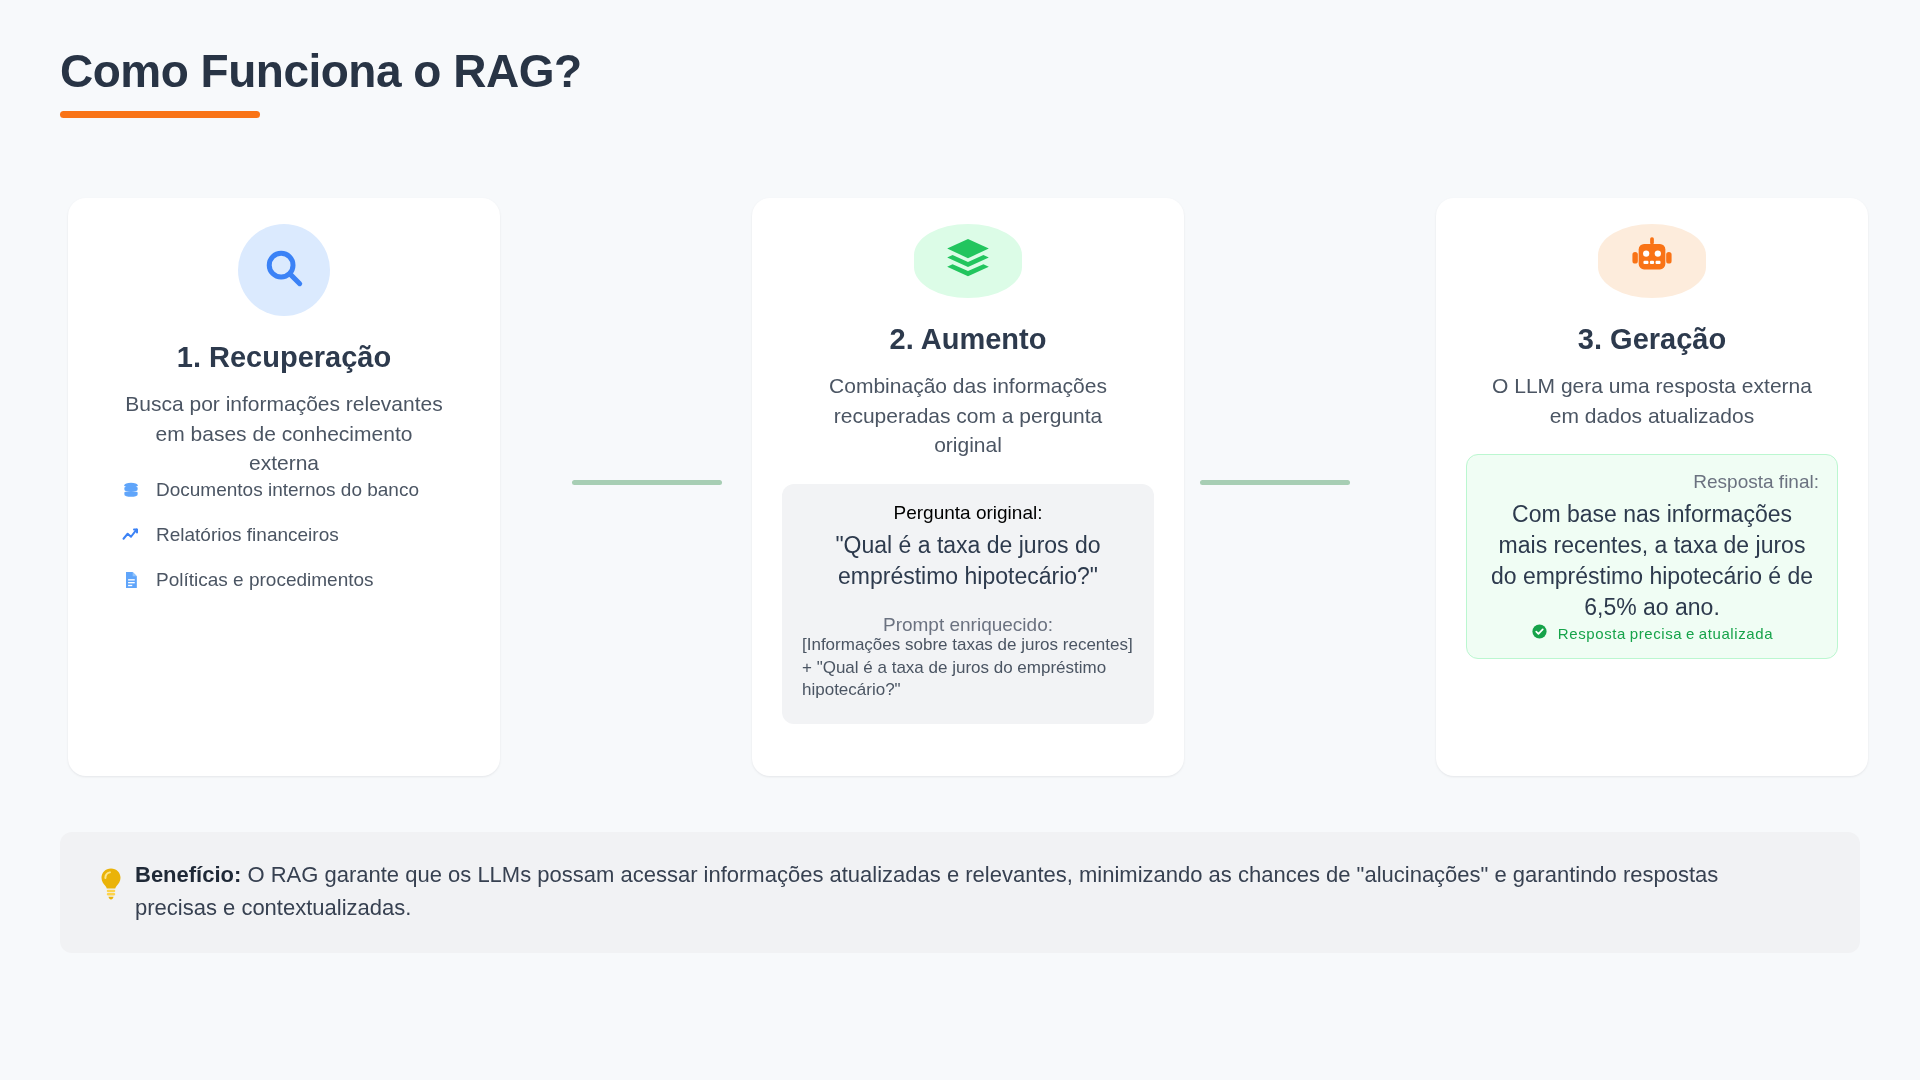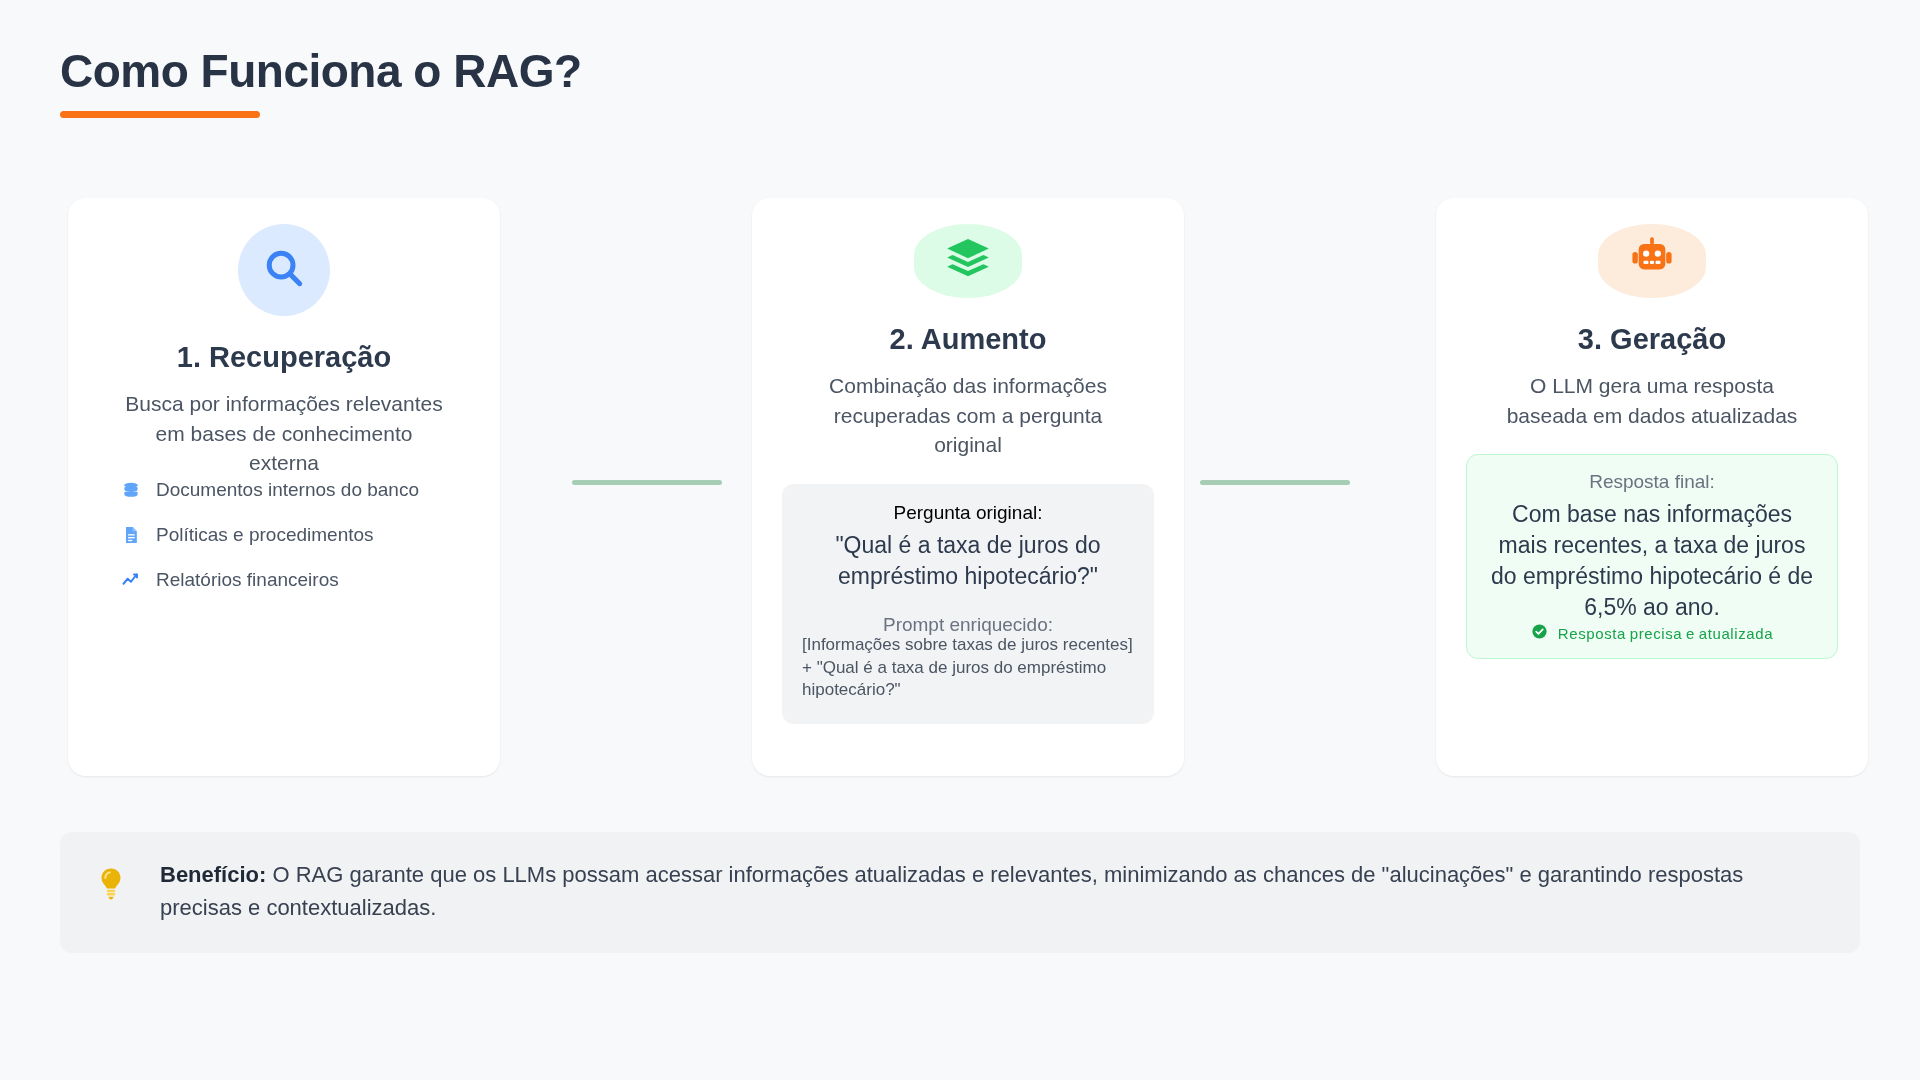--- a/index.html
+++ b/index.html
@@ -178,21 +178,21 @@
     width: 100%;
     background: #f0fdf4;
     border: 1px solid #bbf7d0;
     border-radius: 12px;
     padding: 16px 18px 14px;
   }
 
   .answer-label {
     font-size: 19px;
     color: #6b7280;
-    text-align: center;
+    text-align: right;
     margin-bottom: 6px;
   }
 
   .answer-text {
     font-size: 23px;
     color: #2d3a4d;
     text-align: center;
     line-height: 1.34;
   }
 
@@ -226,21 +226,21 @@
   .benefit {
     position: absolute;
     left: 60px;
     top: 832px;
     width: 1800px;
     background: #f1f2f4;
     border-radius: 12px;
     padding: 26px 34px 28px;
     display: flex;
     align-items: flex-start;
-    gap: 32px;
+    gap: 7px;
   }
 
   .benefit-icon {
     width: 34px;
     height: 40px;
     flex: none;
     margin-top: 6px;
     display: flex;
     align-items: center;
     justify-content: center;
@@ -293,38 +293,38 @@
               <rect x="4" y="7.2" width="16" height="3.2" rx="1.3"></rect>
               <ellipse cx="12" cy="10.6" rx="8" ry="2.6"></ellipse>
               <rect x="4" y="13" width="16" height="3.2" rx="1.3"></rect>
               <ellipse cx="12" cy="16.4" rx="8" ry="2.6"></ellipse>
             </svg>
           </span>
           <span>Documentos internos do banco</span>
         </li>
         <li class="feature-item">
           <span class="feature-icon">
+            <svg width="20" height="20" viewBox="0 0 24 24" fill="none" stroke="#3b82f6" stroke-width="2.4" stroke-linecap="round" stroke-linejoin="round">
+              <path d="M3 16.5l5-6 4 3.6 6.6-8.6"></path>
+              <path d="M15.6 5.5h3.6v3.6"></path>
+            </svg>
+          </span>
+          <span>Relatórios financeiros</span>
+        </li>
+        <li class="feature-item">
+          <span class="feature-icon">
             <svg width="20" height="20" viewBox="0 0 24 24">
               <path d="M6 2.5h8l5 5v14H6z" fill="#60a5fa"></path>
               <path d="M14 2.5l5 5h-5z" fill="#93c5fd"></path>
               <rect x="8.5" y="11" width="8" height="1.6" fill="#ffffff"></rect>
               <rect x="8.5" y="14.4" width="8" height="1.6" fill="#ffffff"></rect>
               <rect x="8.5" y="17.8" width="5" height="1.6" fill="#ffffff"></rect>
             </svg>
           </span>
           <span>Políticas e procedimentos</span>
-        </li>
-        <li class="feature-item">
-          <span class="feature-icon">
-            <svg width="20" height="20" viewBox="0 0 24 24" fill="none" stroke="#3b82f6" stroke-width="2.4" stroke-linecap="round" stroke-linejoin="round">
-              <path d="M3 16.5l5-6 4 3.6 6.6-8.6"></path>
-              <path d="M15.6 5.5h3.6v3.6"></path>
-            </svg>
-          </span>
-          <span>Relatórios financeiros</span>
         </li>
       </ul>
     </div>
 
     <div class="card">
       <div class="icon-badge green">
         <span>
           <svg width="50" height="50" viewBox="0 0 24 24" fill="#22c55e">
             <path d="M12 2.4L22 7l-10 4.6L2 7z"></path>
             <path d="M2 11.3l10 4.6 10-4.6-2.6-1.2L12 13.4 4.6 10.1z"></path>
@@ -353,21 +353,21 @@
             <rect x="18.8" y="8.6" width="2.6" height="5.6" rx="1.3"></rect>
             <circle cx="9.2" cy="9.4" r="1.5" fill="#ffffff"></circle>
             <circle cx="14.8" cy="9.4" r="1.5" fill="#ffffff"></circle>
             <rect x="7.9" y="12.9" width="2.4" height="1.5" rx="0.5" fill="#ffffff"></rect>
             <rect x="11" y="12.9" width="2" height="1.5" rx="0.5" fill="#ffffff"></rect>
             <rect x="13.7" y="12.9" width="2.4" height="1.5" rx="0.5" fill="#ffffff"></rect>
           </svg>
         </span>
       </div>
       <div class="card-title">3. Geração</div>
-      <div class="card-desc">O LLM gera uma resposta baseada em dados atualizadas</div>
+      <div class="card-desc">O LLM gera uma resposta externa em dados atualizados</div>
 
       <div class="answer-box">
         <div class="answer-label">Resposta final:</div>
         <div class="answer-text">Com base nas informações mais recentes, a taxa de juros do empréstimo hipotecário é de 6,5% ao ano.</div>
         <div class="answer-footer">
           <span>
             <svg width="17" height="17" viewBox="0 0 24 24">
               <circle cx="12" cy="12" r="10" fill="#16a34a"></circle>
               <path d="M7.4 12.3l3.1 3.1 6.1-6.3" fill="none" stroke="#ffffff" stroke-width="2.4" stroke-linecap="round" stroke-linejoin="round"></path>
             </svg>

